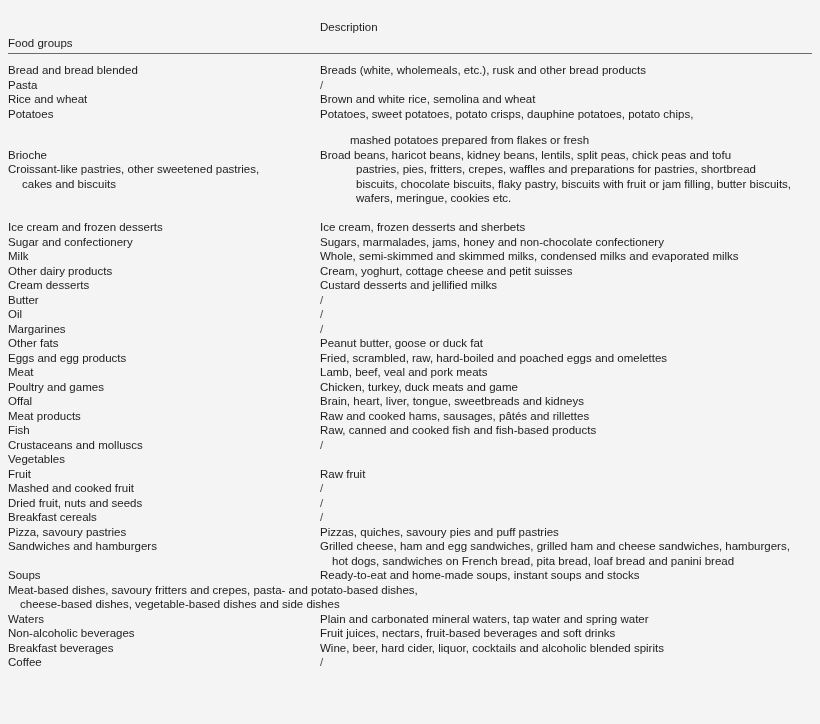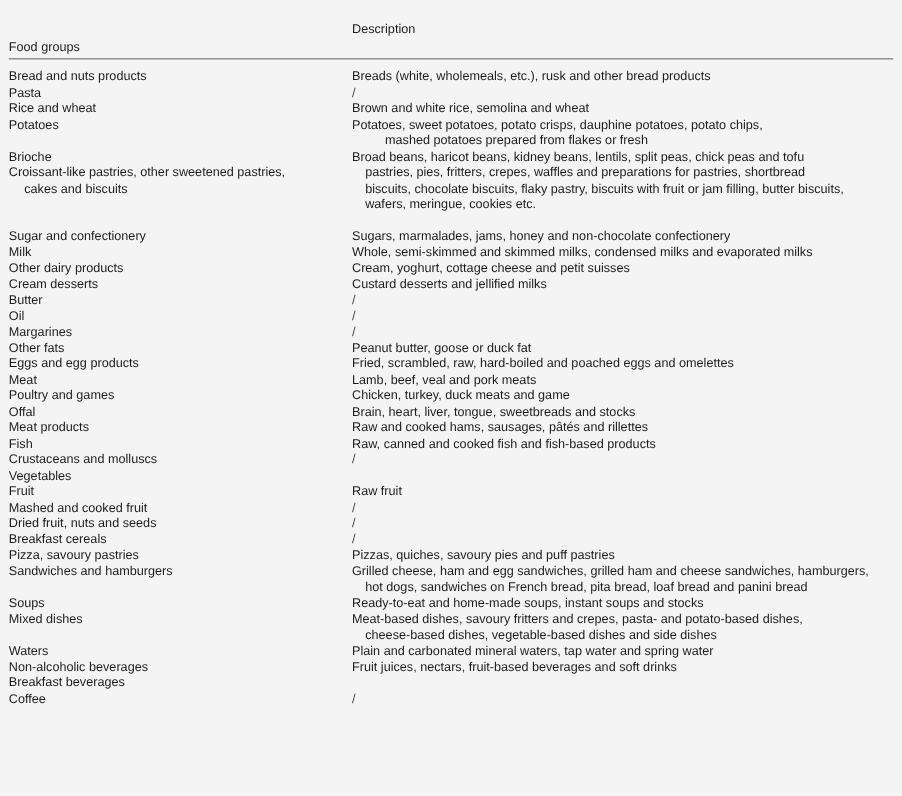--- a/index.html
+++ b/index.html
@@ -52,20 +52,21 @@
     padding-top: 9px;
   }
 
   .row {
     display: flex;
     align-items: flex-start;
     width: 100%;
   }
   .row.gap-after {
     margin-bottom: 14.5px;
+    gap: 24px;
   }
 
   .cell {
     font-size: 11.5px;
     line-height: 14.5px;
     color: #1c1c1c;
   }
 
   .cell-group {
     width: 312px;
@@ -74,21 +75,21 @@
     padding-right: 6px;
   }
   .cell-desc {
     flex: 1 1 auto;
     box-sizing: border-box;
   }
 
   
   .cell-group .line-cont { padding-left: 14px; }
   .cell-desc  .line-cont { padding-left: 12px; }
-  .cell-desc  .line-cont.deep { padding-left: 30px; }
+  .cell-desc  .line-cont.deep { padding-left: 30px; margin-top: 12px; }
 
   .line {
     white-space: pre-wrap;
   }
   .slash {
     color: #4a4a4a;
   }
 </style>
 </head>
 <body>
@@ -98,21 +99,21 @@
   <div class="thead">
     <div class="th th-group">Food groups</div>
     <div class="th th-desc">Description</div>
   </div>
 
   <div class="rule rule-top"></div>
 
   <div class="tbody" id="tbody">
       <div class="row">
         <div class="cell cell-group">
-          <div class="line">Bread and nuts products</div>
+          <div class="line">Bread and bread blended</div>
         </div>
         <div class="cell cell-desc">
           <div class="line">Breads (white, wholemeals, etc.), rusk and other bread products</div>
         </div>
       </div>
       <div class="row">
         <div class="cell cell-group">
           <div class="line">Pasta</div>
         </div>
         <div class="cell cell-desc">
@@ -150,20 +151,28 @@
           <div class="line line-cont">cakes and biscuits</div>
         </div>
         <div class="cell cell-desc">
           <div class="line line-cont">pastries, pies, fritters, crepes, waffles and preparations for pastries, shortbread</div>
           <div class="line line-cont">biscuits, chocolate biscuits, flaky pastry, biscuits with fruit or jam filling, butter biscuits,</div>
           <div class="line line-cont">wafers, meringue, cookies etc.</div>
         </div>
       </div>
       <div class="row">
         <div class="cell cell-group">
+          <div class="line">Ice cream and frozen desserts</div>
+        </div>
+        <div class="cell cell-desc">
+          <div class="line">Ice cream, frozen desserts and sherbets</div>
+        </div>
+      </div>
+      <div class="row">
+        <div class="cell cell-group">
           <div class="line">Sugar and confectionery</div>
         </div>
         <div class="cell cell-desc">
           <div class="line">Sugars, marmalades, jams, honey and non-chocolate confectionery</div>
         </div>
       </div>
       <div class="row">
         <div class="cell cell-group">
           <div class="line">Milk</div>
         </div>
@@ -241,21 +250,21 @@
         </div>
         <div class="cell cell-desc">
           <div class="line">Chicken, turkey, duck meats and game</div>
         </div>
       </div>
       <div class="row">
         <div class="cell cell-group">
           <div class="line">Offal</div>
         </div>
         <div class="cell cell-desc">
-          <div class="line">Brain, heart, liver, tongue, sweetbreads and stocks</div>
+          <div class="line">Brain, heart, liver, tongue, sweetbreads and kidneys</div>
         </div>
       </div>
       <div class="row">
         <div class="cell cell-group">
           <div class="line">Meat products</div>
         </div>
         <div class="cell cell-desc">
           <div class="line">Raw and cooked hams, sausages, pâtés and rillettes</div>
         </div>
       </div>
@@ -331,23 +340,20 @@
       </div>
       <div class="row">
         <div class="cell cell-group">
           <div class="line">Soups</div>
         </div>
         <div class="cell cell-desc">
           <div class="line">Ready-to-eat and home-made soups, instant soups and stocks</div>
         </div>
       </div>
       <div class="row">
-        <div class="cell cell-group">
-          <div class="line">Mixed dishes</div>
-        </div>
         <div class="cell cell-desc">
           <div class="line">Meat-based dishes, savoury fritters and crepes, pasta- and potato-based dishes,</div>
           <div class="line line-cont">cheese-based dishes, vegetable-based dishes and side dishes</div>
         </div>
       </div>
       <div class="row">
         <div class="cell cell-group">
           <div class="line">Waters</div>
         </div>
         <div class="cell cell-desc">
@@ -359,20 +365,23 @@
           <div class="line">Non-alcoholic beverages</div>
         </div>
         <div class="cell cell-desc">
           <div class="line">Fruit juices, nectars, fruit-based beverages and soft drinks</div>
         </div>
       </div>
       <div class="row">
         <div class="cell cell-group">
           <div class="line">Breakfast beverages</div>
         </div>
+        <div class="cell cell-desc">
+          <div class="line">Wine, beer, hard cider, liquor, cocktails and alcoholic blended spirits</div>
+        </div>
       </div>
       <div class="row">
         <div class="cell cell-group">
           <div class="line">Coffee</div>
         </div>
         <div class="cell cell-desc">
           <div class="line slash">/</div>
         </div>
       </div>
     </div>

